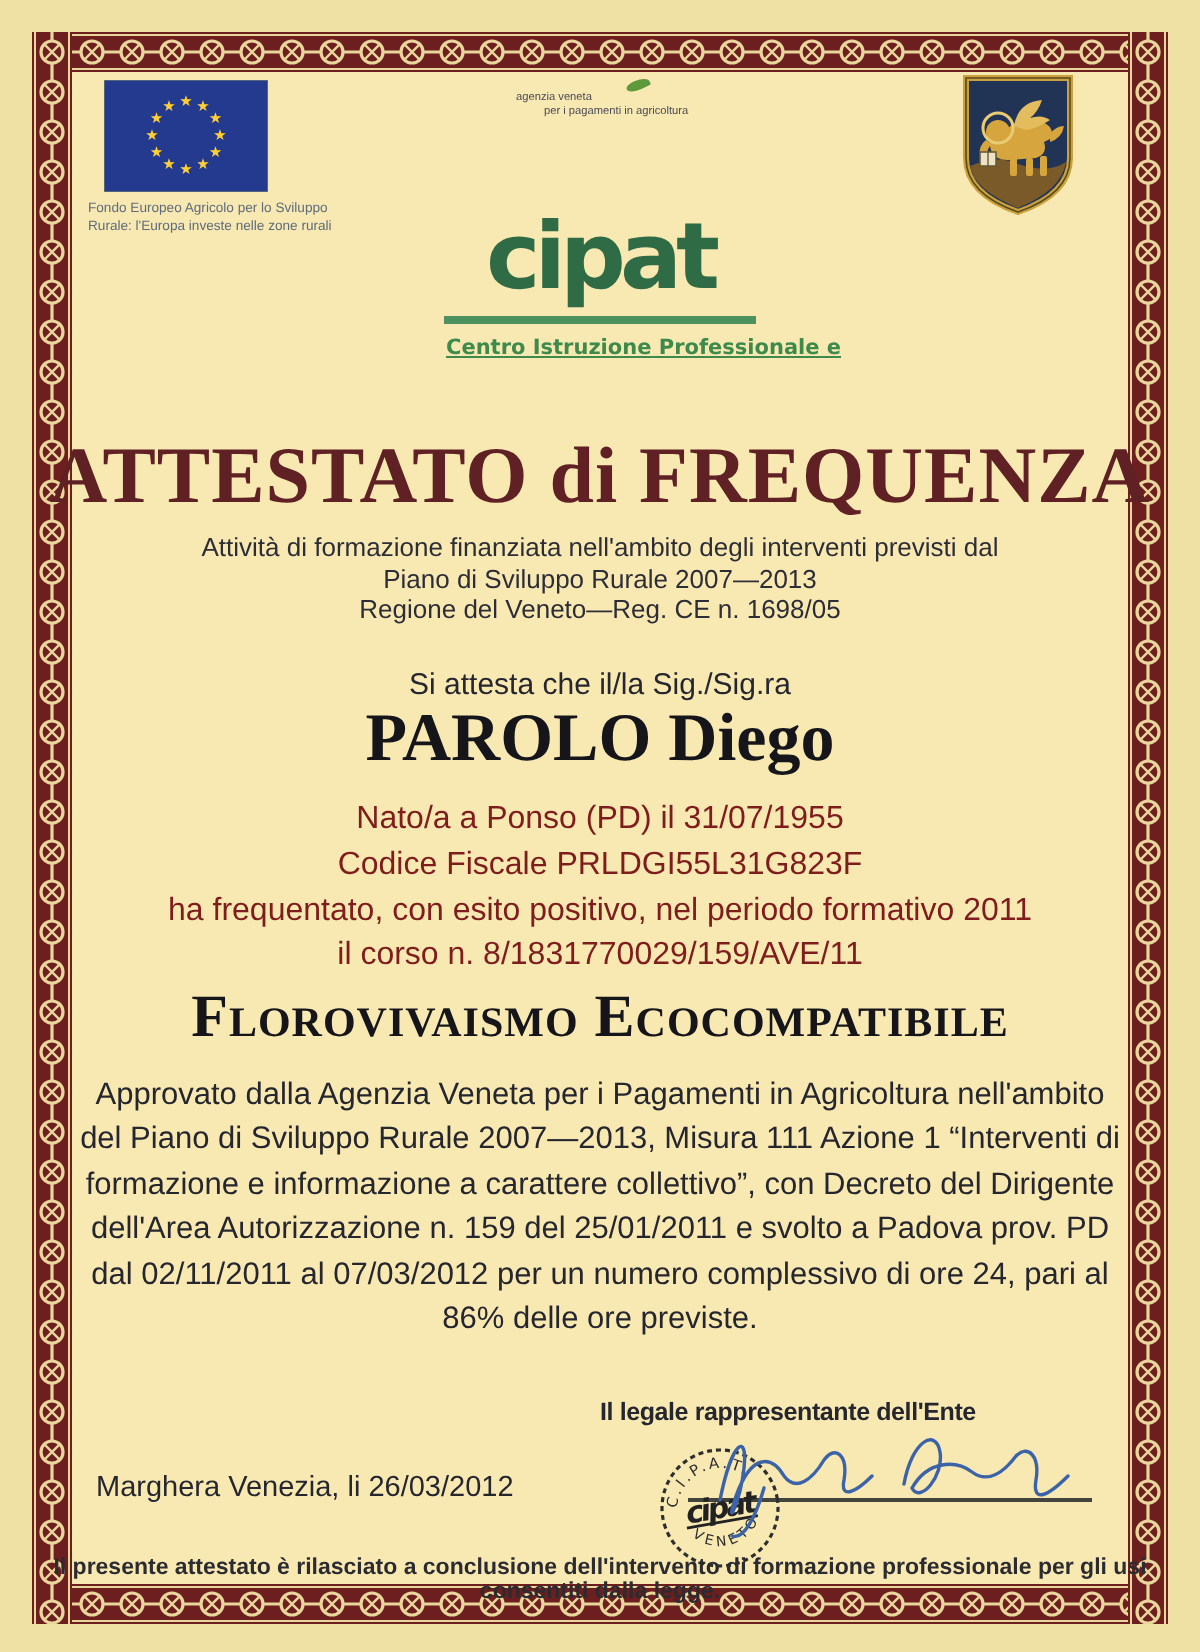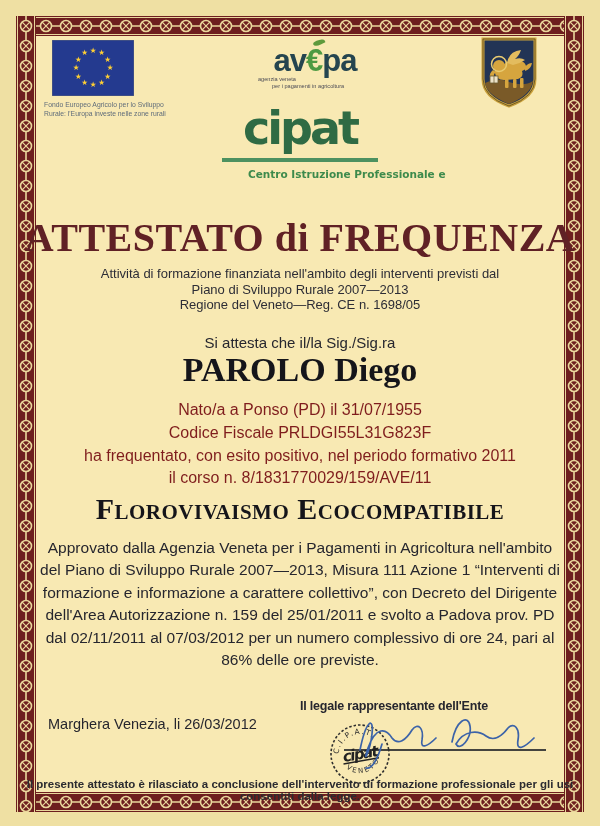--- a/index.html
+++ b/index.html
@@ -17,34 +17,34 @@
   .avepa-word{font-weight:bold;font-size:31px;line-height:30px;letter-spacing:-1px;color:#25454f;}
   .avepa-euro{color:#4e9a42;}
   .avepa-leaf{position:absolute;left:63px;top:-6px;width:12px;height:5px;border-radius:60% 100% 10% 90%;background:#5e9a3c;transform:rotate(-25deg);}
   .avepa-tag{font-size:5.6px;line-height:7px;color:#4a4a55;text-align:left;padding-left:8px;}
   .avepa-tag2{padding-left:22px;}
   .crest{left:479px;top:35px;}
 
   
   .cipat-logo{top:106px;font-weight:800;font-size:46px;line-height:44px;letter-spacing:-3px;color:#2f6b44;font-family:"DejaVu Sans",sans-serif;}
   .cipat-bar{left:222px;top:158px;width:156px;height:4px;background:#4d9160;}
-  .cipat-caption{left:248px;top:168px;width:200px;font-size:10.5px;line-height:13px;font-weight:bold;color:#3d8a4c;font-family:"DejaVu Sans",sans-serif;}
+  .cipat-caption{left:223px;top:168px;width:200px;font-size:10.5px;line-height:13px;font-weight:bold;color:#3d8a4c;font-family:"DejaVu Sans",sans-serif;text-decoration:underline;}
   .cia{font-style:italic;font-weight:800;font-size:13px;color:#2f7a46;letter-spacing:-1px;}
 
   
   .title{top:214px;font-family:"Liberation Serif",serif;font-weight:bold;font-size:40px;color:#602125;letter-spacing:0.5px;}
   .subtitle{top:266px;font-size:13px;line-height:15.5px;color:#2d2d36;}
   .intro{top:334px;font-size:15px;color:#26262e;}
   .name{top:351px;font-family:"Liberation Serif",serif;font-weight:bold;font-size:34px;color:#15151a;}
   .details{top:399px;font-size:16px;line-height:22.8px;color:#7f1d1d;}
   .course-title{top:492px;font-family:"Liberation Serif",serif;font-weight:bold;font-size:30px;font-variant:small-caps;color:#15151a;letter-spacing:0.5px;}
   .paragraph{left:38px;top:537px;width:524px;font-size:15.5px;line-height:22.4px;color:#26262e;text-align:center;}
 
   
-  .place-date{left:48px;top:716px;font-size:14.5px;color:#26262e;}
+  .place-date{left:48px;top:736px;font-size:14.5px;color:#26262e;}
   .rep-label{left:300px;top:699px;width:234px;text-align:left;font-size:12.5px;font-weight:bold;color:#26262e;letter-spacing:-0.2px;}
   .sig-line{left:344px;top:749px;width:202px;height:2px;background:#44443f;}
   .stamp{left:326px;top:720px;transform:rotate(-10deg);}
   .signature{left:352px;top:700px;}
   .legal-note{top:778px;font-size:11.5px;font-weight:bold;color:#2b2b30;}
 </style>
 </head>
 <body>
 
 <div class="cert">
@@ -104,21 +104,20 @@
         <text x="32.5" y="15.3">★</text>
     </g>
   </svg>
   <div class="abs eu-caption">
     <div>Fondo Europeo Agricolo per lo Sviluppo</div>
     <div>Rurale: l'Europa investe nelle zone rurali</div>
   </div>
 
   <div class="abs avepa">
     <div class="avepa-leaf"></div>
-    <div class="avepa-word"><span>av</span><span class="avepa-euro">€</span><span>pa</span></div>
     <div class="avepa-tag">agenzia veneta</div>
     <div class="avepa-tag avepa-tag2">per i pagamenti in agricoltura</div>
   </div>
 
   <svg class="abs crest" width="60" height="74" viewBox="0 0 60 74" aria-hidden="true">
     <path d="M4,4 H56 V44 Q56,62 30,71 Q4,62 4,44 Z" fill="#223455" stroke="#caa13c" stroke-width="3"></path>
     <path d="M4,4 H56 V44 Q56,62 30,71 Q4,62 4,44 Z" fill="none" stroke="#5a4a1f" stroke-width="0.8"></path>
     <path d="M6,48 Q20,42 30,47 Q45,52 54,46 L54,46 Q52,60 30,69 Q8,60 6,48 Z" fill="#7a5a28"></path>
     <g fill="#d6a53e">
       <path d="M24,30 q8,-8 18,-4 q6,2 5,8 l-4,2 q2,6 -4,8 l-14,1 q-8,0 -9,-7 q-1,-6 8,-8 z"></path>

